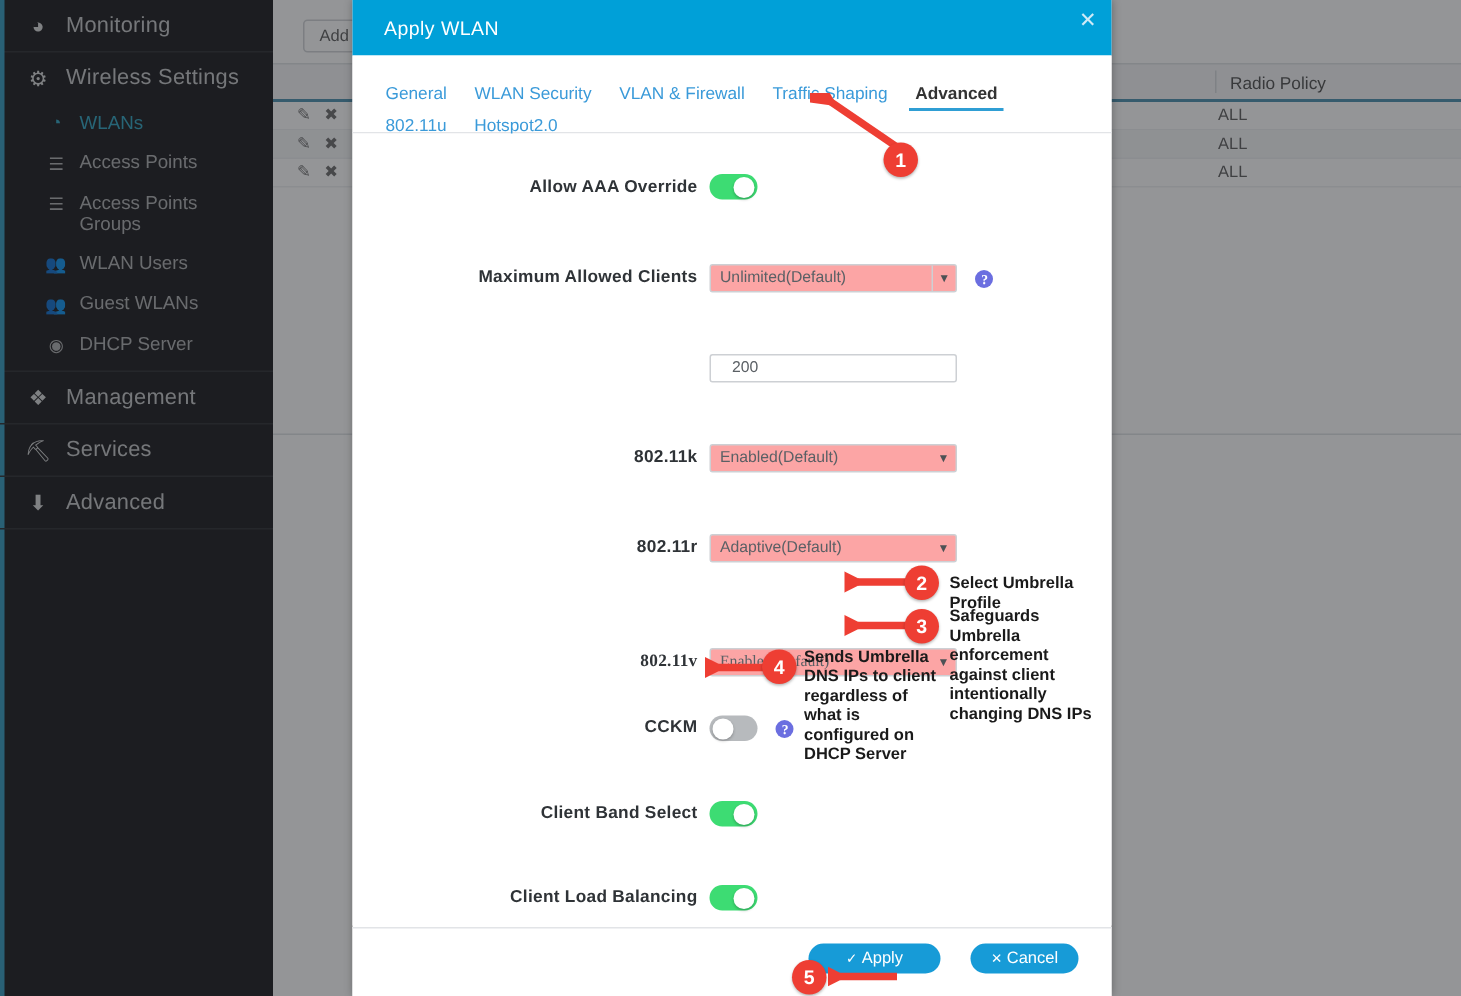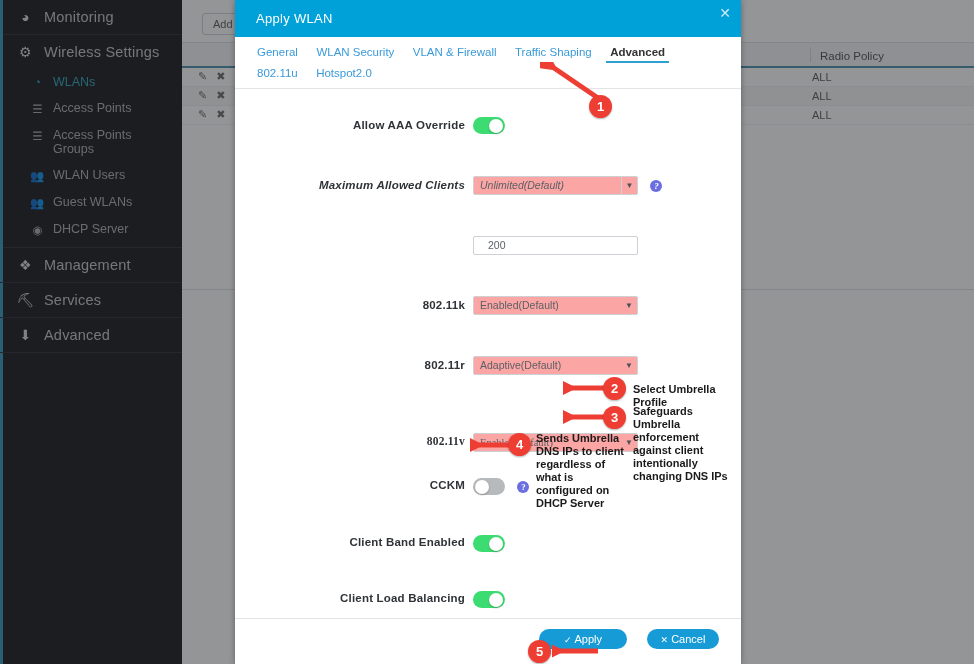--- a/index.html
+++ b/index.html
@@ -73,21 +73,21 @@
     background:#ffffff;
     box-shadow:0 0 6px rgba(0,0,0,.35);
   }
   #modal-header {
     height:37px; background:#00a0d8; color:#fff; position:relative;
   }
   #modal-title { position:absolute; left:21px; top:11px; font-size:13px; letter-spacing:.3px; }
   #modal-close {
     position:absolute; right:10px; top:6px; font-size:14px; color:#cfeaf7; cursor:pointer; line-height:14px;
   }
-  #tabbar { position:relative; height:52px; border-bottom:1px solid #e2e4e7; background:#fff; padding:5px 22px 0 22px; }
+  #tabbar { position:relative; height:52px; border-bottom:1px solid #e2e4e7; background:#fff; padding:16px 22px 0 22px; }
   .tab {
     display:inline-block; font-size:11.5px; color:#3a9ad9; margin-right:14px;
     padding-bottom:5px; position:relative; white-space:nowrap;
   }
   .tab.active { color:#333; font-weight:bold; }
   .tab.active::after {
     content:""; position:absolute; left:-4px; right:-4px; bottom:0; height:2.5px; background:#2f9ed4;
   }
   .tabrow2 { margin-top:3px; }
 
@@ -274,21 +274,21 @@
 
   <div id="form-area">
 
     <div class="frow" style="top:15px;">
       <span class="flabel">Allow AAA Override</span>
       <span class="fctl" style="top:2px;">
         <span class="toggle on"><span class="knob"></span></span>
       </span>
     </div>
 
-    <div class="frow" style="top:45px;font-style:italic;">
+    <div class="frow" style="top:45px;">
       <span class="flabel">Maximum Allowed Clients</span>
       <span class="fctl" style="top:2px;">
         <span class="sel split wide">
           <span>Unlimited(Default)</span>
           <span class="caret">▼</span>
         </span>
         <span class="qmark">?</span>
       </span>
     </div>
 
@@ -330,21 +330,21 @@
 
     <div class="frow" style="top:195px;padding-left:44px;">
       <span class="flabel">CCKM</span>
       <span class="fctl" style="top:3px;">
         <span class="toggle off"><span class="knob"></span></span>
         <span class="qmark">?</span>
       </span>
     </div>
 
     <div class="frow" style="top:222px;">
-      <span class="flabel">Client Band Enabled</span>
+      <span class="flabel">Client Band Select</span>
       <span class="fctl" style="top:3px;">
         <span class="toggle on"><span class="knob"></span></span>
       </span>
     </div>
 
     <div class="frow" style="top:248px;">
       <span class="flabel">Client Load Balancing</span>
       <span class="fctl" style="top:3px;">
         <span class="toggle on"><span class="knob"></span></span>
       </span>

